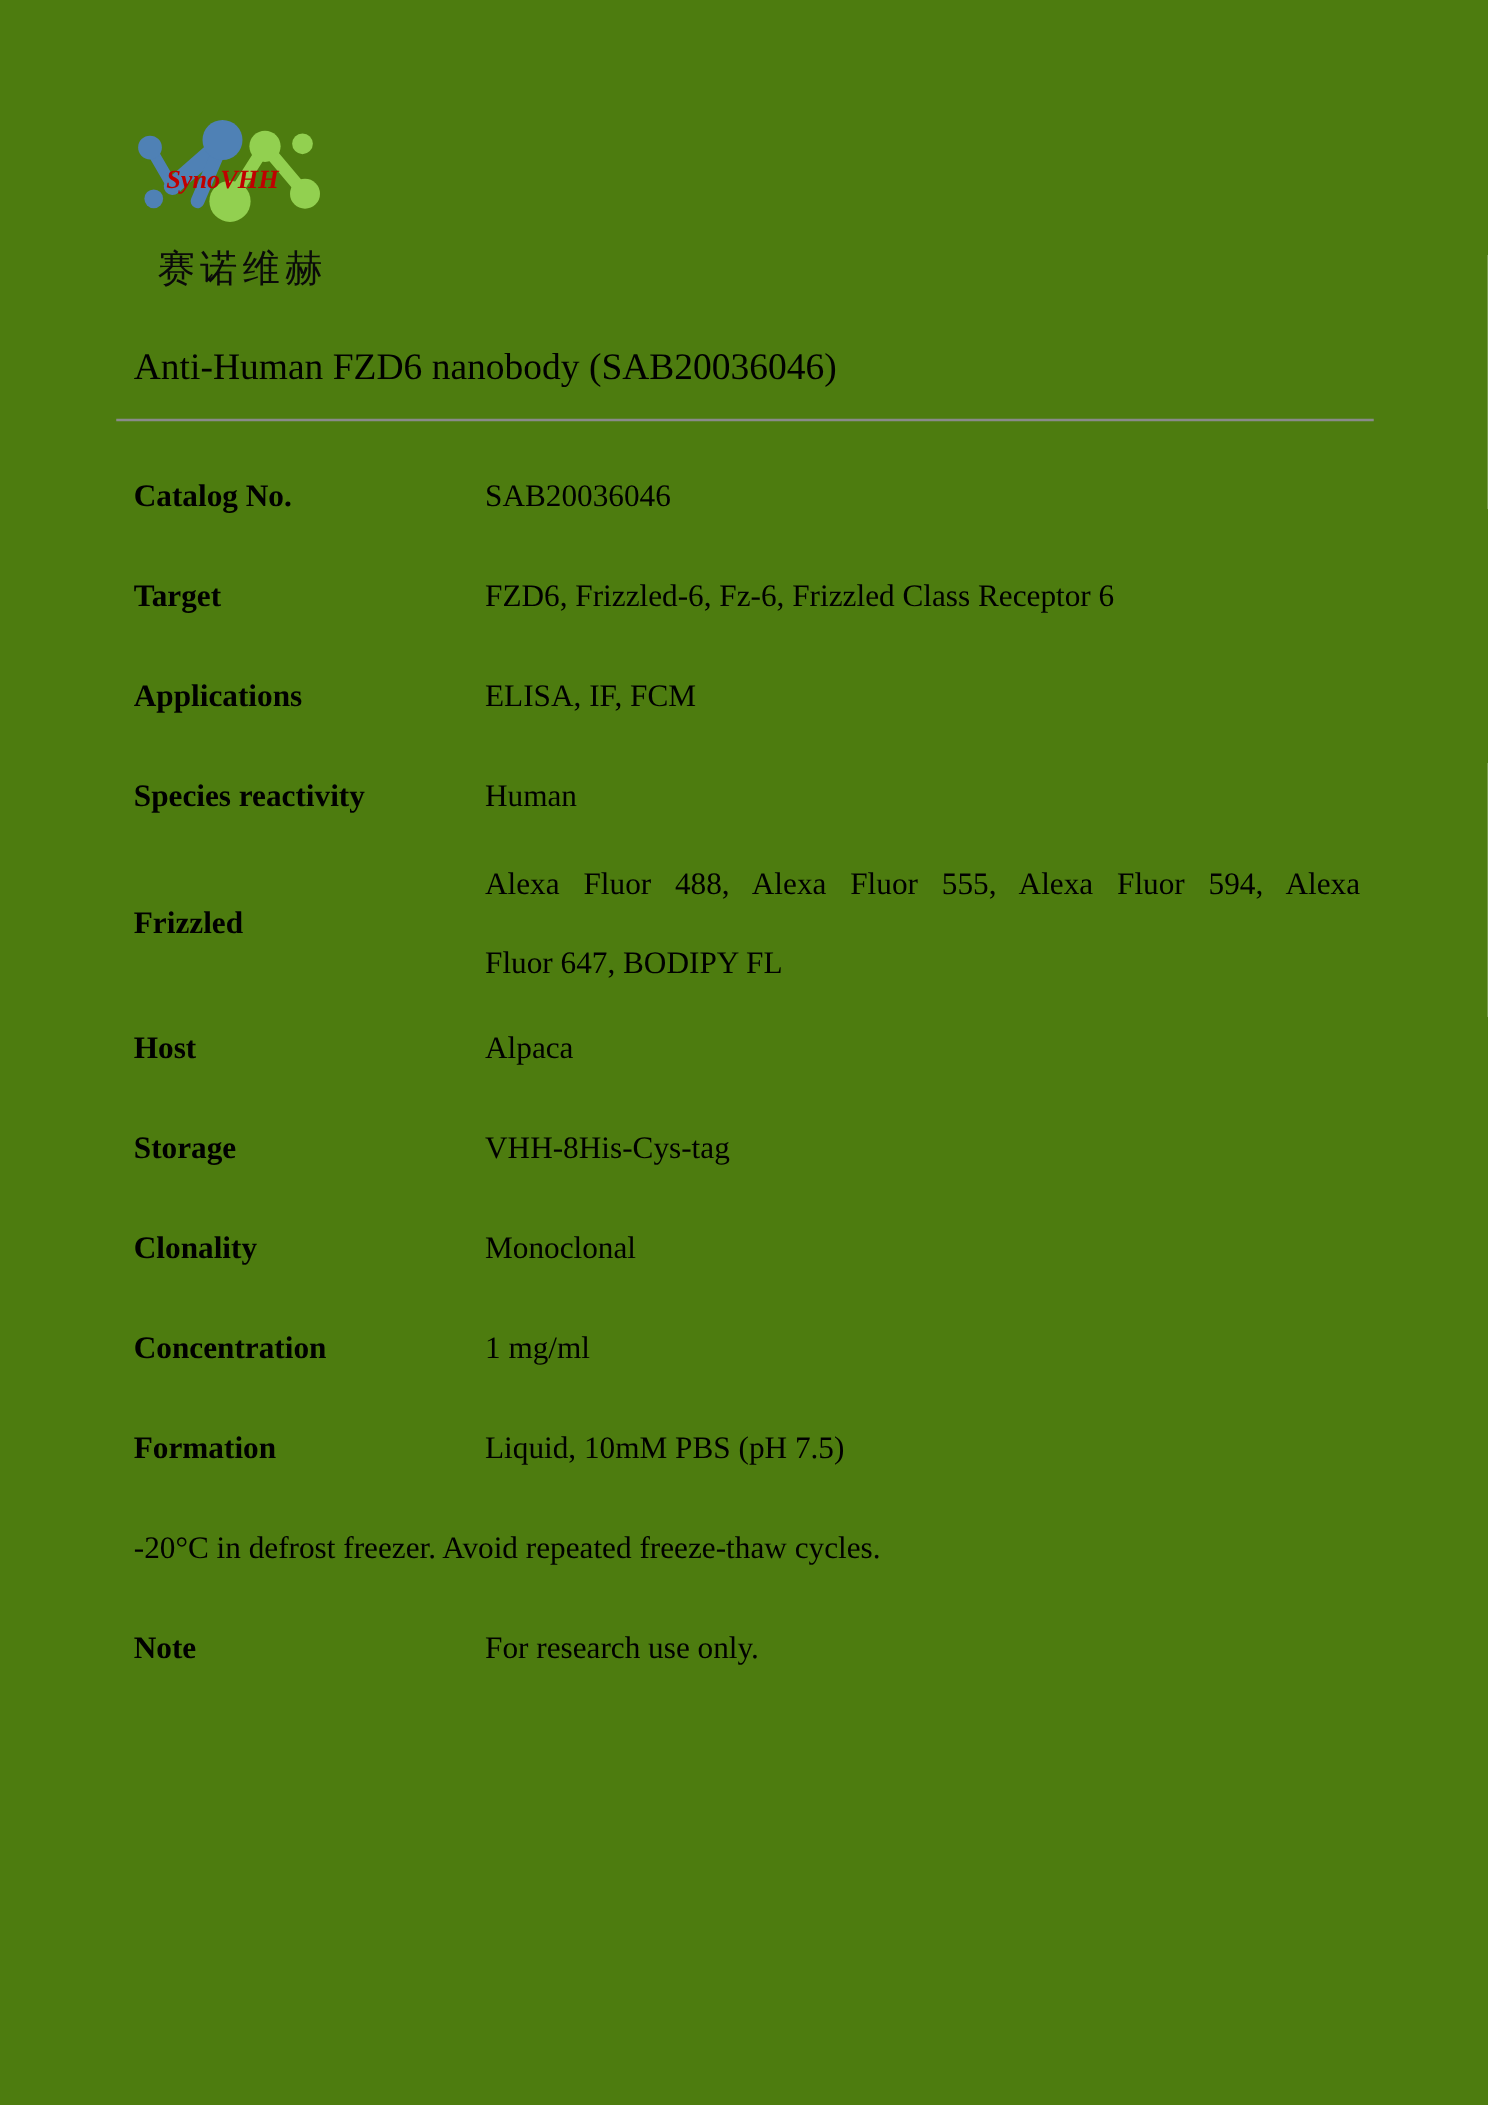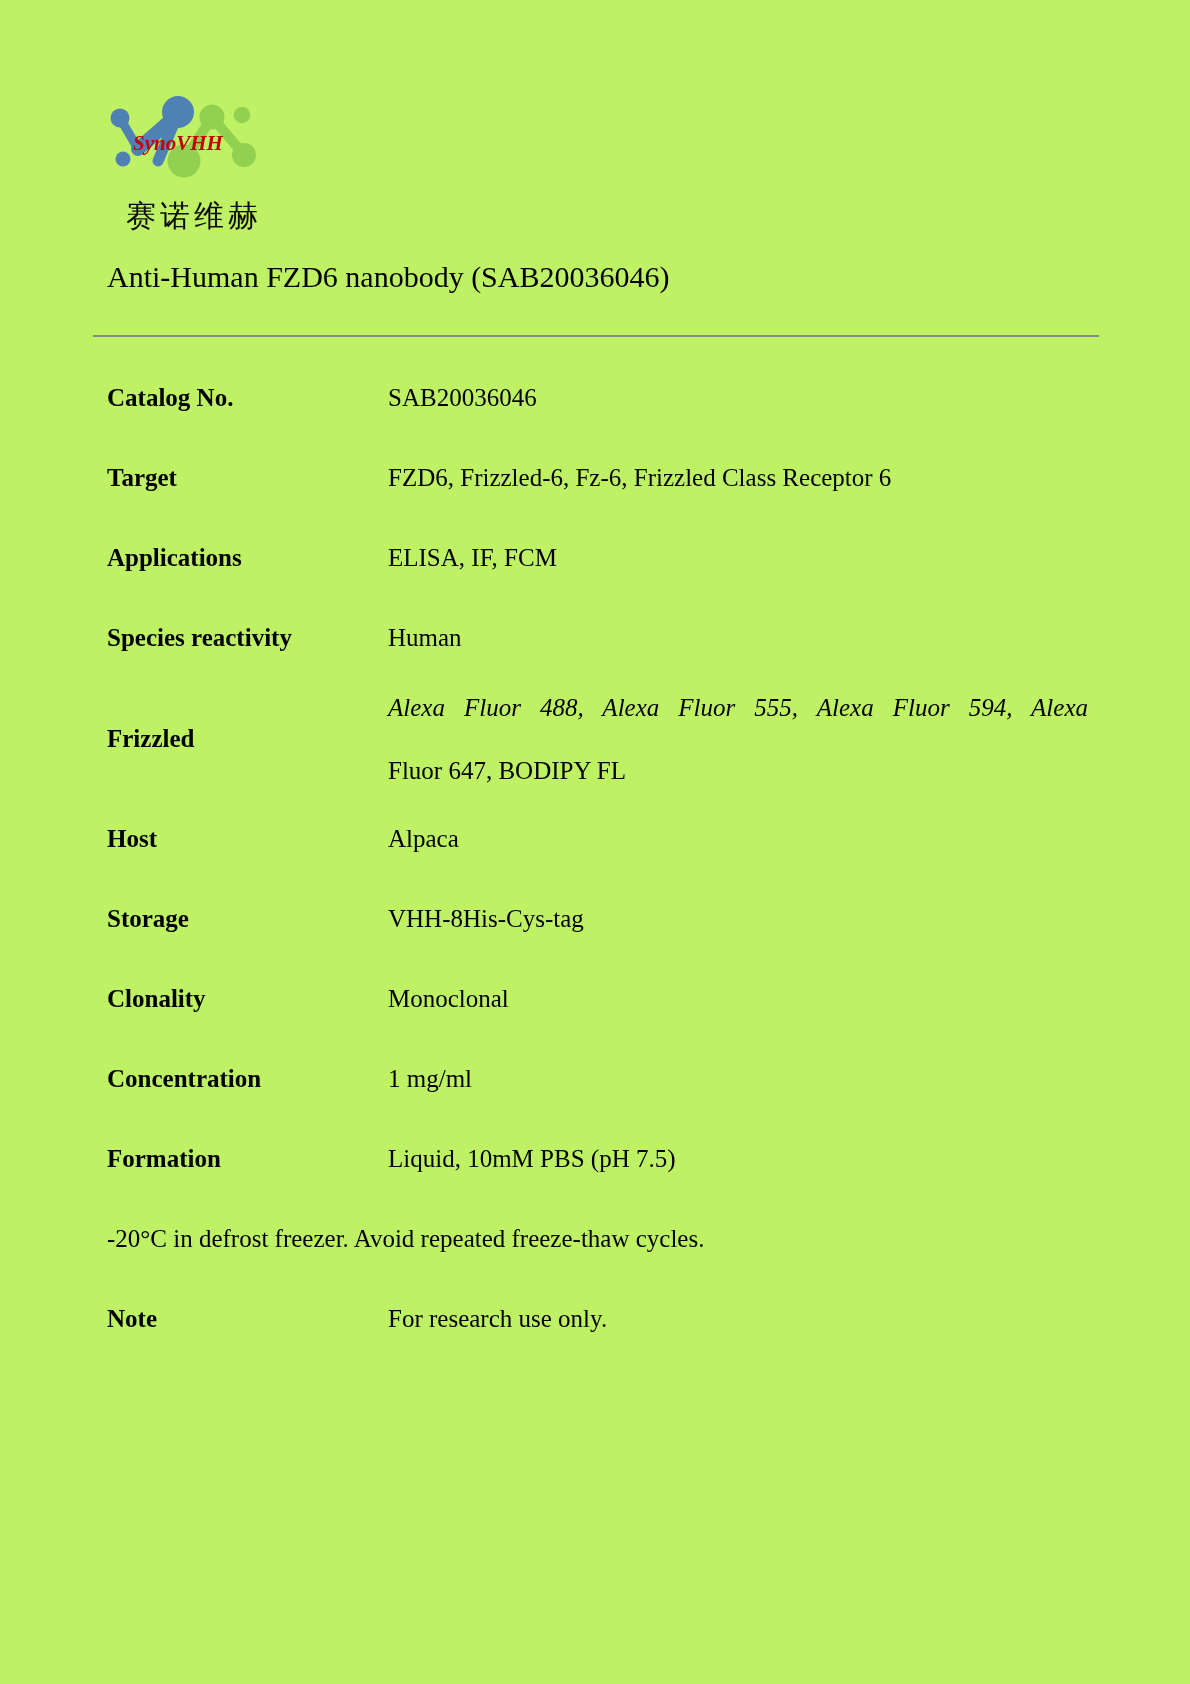--- a/index.html
+++ b/index.html
@@ -1,52 +1,52 @@
 <!DOCTYPE html>
 <html><head>
 <meta charset="utf-8">
 <style>
   html,body{margin:0;padding:0;}
   body{
     width:1190px;height:1684px;background:#ffffff;
     font-family:"Liberation Serif","DejaVu Serif",serif;color:#000;
   }
-  .page{position:relative;width:1190px;height:1684px;overflow:hidden;background:#bef264;}
+  .page{position:relative;width:1190px;height:1684px;overflow:hidden;background:#4d7c0f;}
 
   
   .logo{position:absolute;left:100px;top:88px;width:260px;}
   .logo svg{display:block;}
   .logo-cn{
     margin:16px 0 0 26px;
     font-size:30px;line-height:34px;letter-spacing:4px;
     font-weight:500;color:#0a0a0a;
     font-family:"Liberation Sans","DejaVu Sans",sans-serif;
   }
 
   
   .title{
-    position:absolute;left:107px;top:259px;margin:0;
+    position:absolute;left:107px;top:276px;margin:0;
     font-size:30px;font-weight:400;line-height:36px;color:#000;
   }
   .rule{position:absolute;left:93px;top:335px;width:1006px;height:2px;background:#8a8a8a;}
 
   
   .spec-table{position:absolute;left:107px;top:337px;width:981px;margin-top:11px;}
   .spec-row{
     display:flex;align-items:center;
     height:80px;padding-top:20px;box-sizing:border-box;
   }
   .spec-row.tall{height:121px;}
   .spec-label{
     flex:none;width:281px;
     font-weight:bold;font-size:25px;line-height:30px;
   }
   .spec-value{flex:1;font-size:25px;line-height:30px;}
   .spec-row.tall .spec-value .line{line-height:63px;}
-  .line-justify{text-align:justify;text-align-last:justify;font-style:italic;}
+  .line-justify{text-align:justify;text-align-last:justify;}
 </style>
 </head>
 <body>
 
 <div class="page">
 
   <div class="logo">
     <svg width="165" height="95" viewBox="0 0 165 95">
 
       <g>

